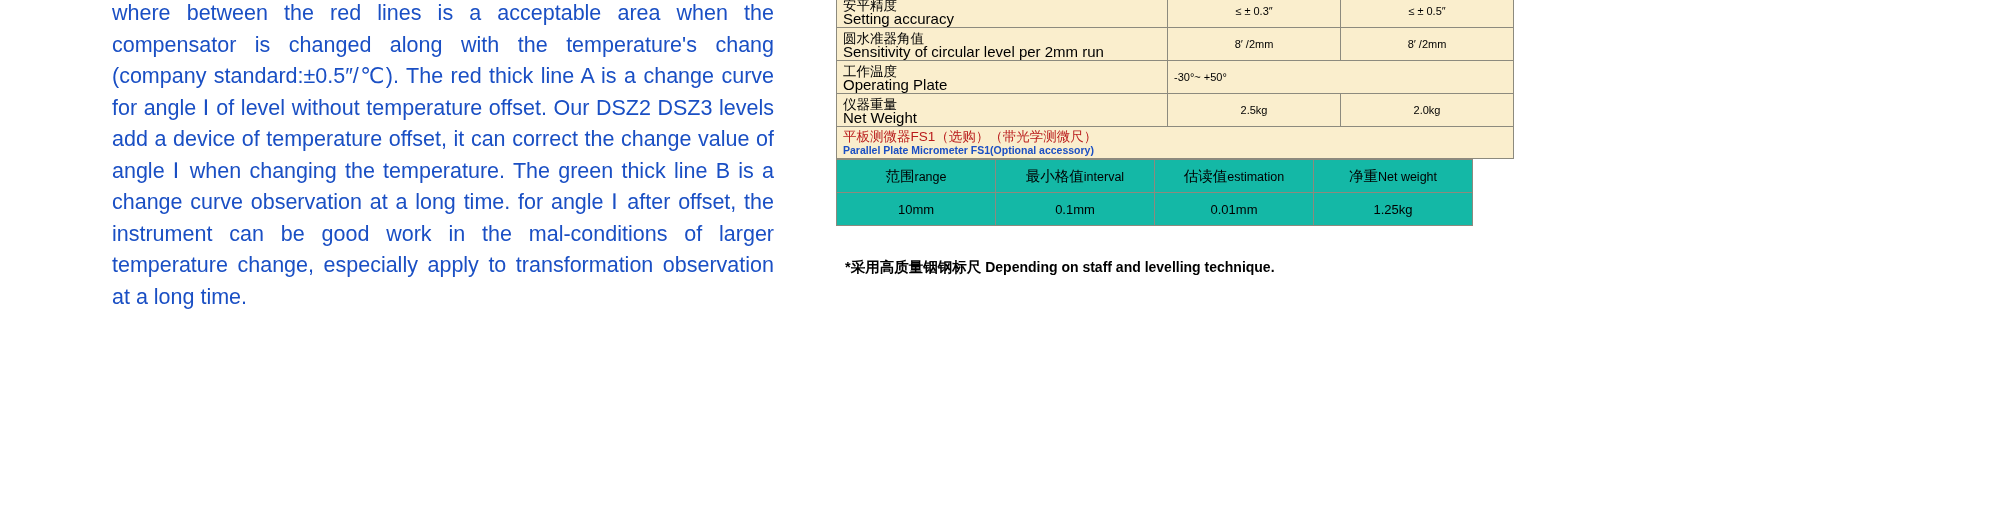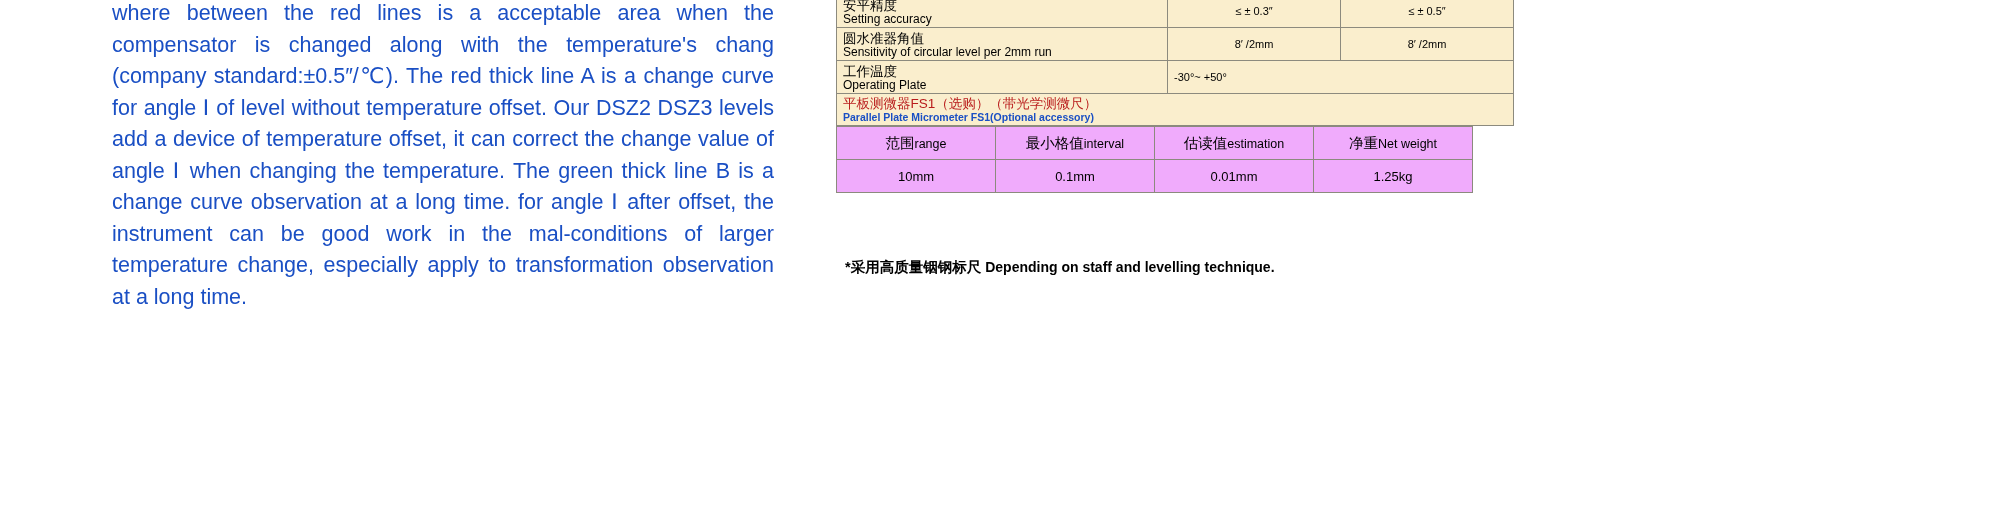--- a/index.html
+++ b/index.html
@@ -54,21 +54,21 @@
     color: #000000;
   }
 
   .cn {
     font-size: 13.5px;
     line-height: 15px;
     display: block;
     color: #000;
   }
   .en {
-    font-size: 12px;
+    font-size: 15px;
     line-height: 12px;
     display: block;
     color: #000;
   }
   .cell-name {
     width: 318px;
     height: 28px;
   }
   .cell-val {
     width: 160px;
@@ -97,21 +97,21 @@
 
   
   table.micro {
     border-collapse: collapse;
     width: 637px;
     table-layout: fixed;
     margin-top: 0;
   }
   table.micro td {
     border: 1px solid #8c8a7e;
-    background: #f0abfc;
+    background: #14b8a6;
     text-align: center;
     height: 30px;
     font-size: 13px;
     color: #000;
   }
   table.micro td.hdr {
     font-size: 13.5px;
   }
   .hdr .zh {
     font-size: 14.5px;
@@ -165,20 +165,28 @@
       </tr>
 
       <tr>
         <td class="cell-name">
           <span class="cn">工作温度</span>
           <span class="en">Operating Plate</span>
         </td>
         <td class="cell-val-wide spanrow" colspan="2">-30°~ +50°</td>
       </tr>
 
+      <tr>
+        <td class="cell-name">
+          <span class="cn">仪器重量</span>
+          <span class="en">Net Weight</span>
+        </td>
+        <td class="cell-val">2.5kg</td>
+        <td class="cell-val">2.0kg</td>
+      </tr>
 
       <tr>
         <td colspan="3">
           <span class="blue-cn">平板测微器FS1（选购）（带光学测微尺）</span>
           <span class="blue-en">Parallel Plate Micrometer FS1(Optional accessory)</span>
         </td>
       </tr>
     </tbody>
   </table>
 

